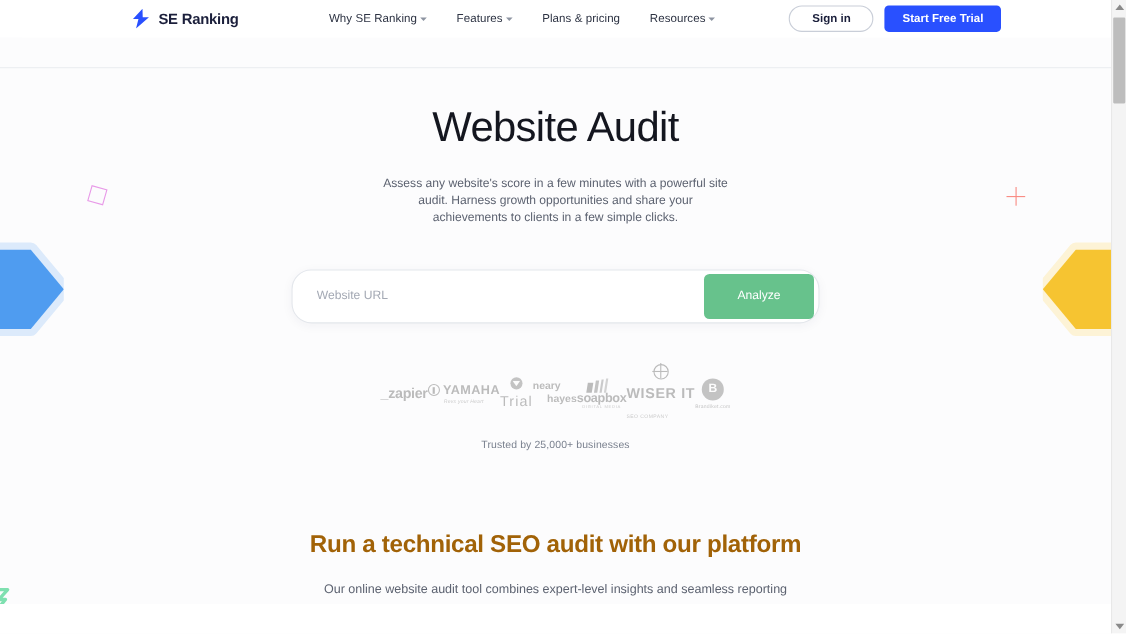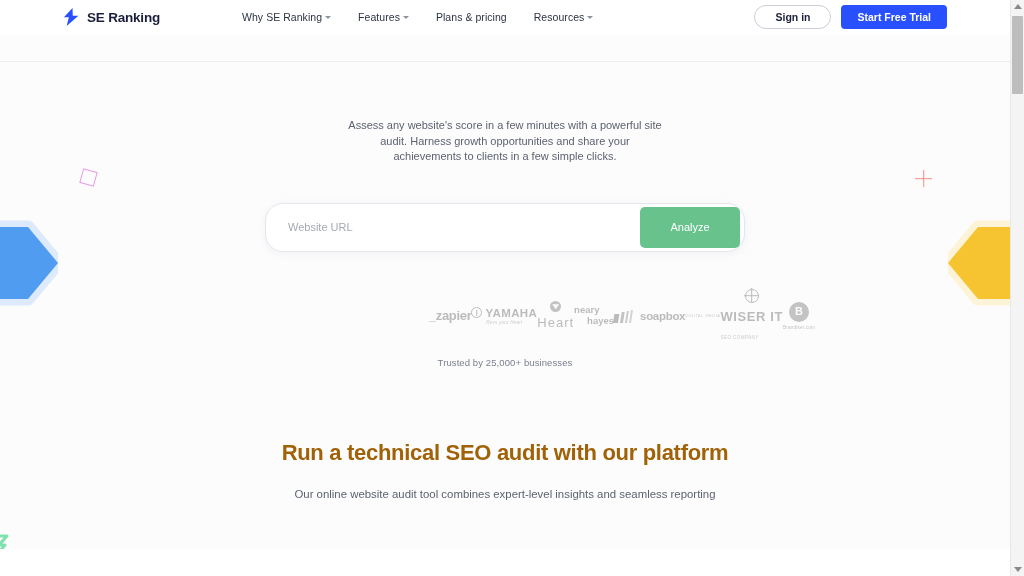--- a/index.html
+++ b/index.html
@@ -61,22 +61,22 @@
   }
   .lang-text { font-size:9.5px; color:#6b7280; }
   .caret {
     display:inline-block; width:0; height:0; margin-left:3px;
     border-left:3px solid transparent; border-right:3px solid transparent;
     border-top:3.4px solid #8d94a1; vertical-align:middle;
   }
 
   
   .header {
-    position:relative; height:34px; padding:0 63px;
-    display:flex; align-items:center; background:#fff; z-index:5;
+    position:relative; height:34px; padding:0 100px;
+    display:flex; align-items:center; background:#fff; z-index:5;margin-left:20px;
   }
   .brand { display:flex; align-items:center; gap:7px; }
   .bolt { width:17px; height:18px; flex:none; }
   .brand-name {
     font-size:13.5px; font-weight:700; color:#1b1f3b; letter-spacing:-.2px;
   }
   .nav { display:flex; align-items:center; gap:27px; margin-left:82px; }
   .nav-item {
     font-size:10.5px; color:#2d3343; letter-spacing:.05px; white-space:nowrap;
     display:flex; align-items:center; cursor:pointer;
@@ -145,21 +145,21 @@
   .search-input::placeholder { color:#a4a9b4; }
   .btn-analyze {
     width:100px; height:41px; border:none; border-radius:5px;
     background:#67c28c; color:#fff; font-size:11px; font-weight:400;
     cursor:pointer; font-family:"Liberation Sans", sans-serif;
   }
 
   
   .logos {
     margin:44px auto 0; width:620px; height:40px;
-    display:flex; align-items:center; justify-content:flex-end;
+    display:flex; align-items:center; justify-content:center;
     opacity:.62; filter:grayscale(1);
   }
   .logo-cell {
     display:flex; flex-direction:column; align-items:center; justify-content:center;
     color:#9097a6; flex:none;
   }
   .lg-zapier { font-size:13px; font-weight:700; letter-spacing:-.3px; color:#8d94a3; }
   .lg-yamaha-top { display:flex; align-items:center; gap:3px; }
   .lg-yamaha-mark {
     width:11px; height:11px; border-radius:50%;
@@ -175,21 +175,21 @@
   .lg-kaida-mark {
     width:11px; height:11px; border-radius:50%; background:#9aa1af; position:relative;
   }
   .lg-kaida-mark:after {
     content:""; position:absolute; left:2px; top:3px; width:7px; height:5px;
     background:#fcfcfd; clip-path:polygon(0 0,100% 0,50% 100%);
   }
   .lg-kaida-name { font-size:13px; letter-spacing:1px; color:#8d94a3; }
   .lg-neary { font-size:9.5px; font-weight:700; color:#8d94a3; line-height:1.1; text-align:left; }
   .lg-neary .r2 { padding-left:13px; }
-  .lg-soapbox { display:flex; flex-direction:row; align-items:center; }
+  .lg-soapbox { display:flex; flex-direction:column; align-items:center; }
   .lg-soap-fan {
     width:26px; height:13px; margin-bottom:-1px;
     background:
       linear-gradient(#8d94a3,#8d94a3) 0 100%/5px 9px no-repeat,
       linear-gradient(#9aa1af,#9aa1af) 7px 100%/3px 11px no-repeat,
       linear-gradient(#a7adba,#a7adba) 12px 100%/2px 12px no-repeat,
       linear-gradient(#b4bac5,#b4bac5) 16px 100%/2px 13px no-repeat;
     transform:skewX(-9deg);
   }
   .lg-soap-name { font-size:11.5px; font-weight:700; letter-spacing:-.3px; color:#8d94a3; }
@@ -278,20 +278,21 @@
         <path d="M36 2h40l30 36-30 36H36L6 38z" transform="translate(-6,34)" fill="none" stroke="#fdf3d6" stroke-width="13" stroke-linejoin="round"></path>
         <path d="M36 2h40l30 36-30 36H36L6 38z" transform="translate(-6,34)" fill="#f6c431"></path>
       </svg>
       <div class="deco deco-square"></div>
       <div class="deco deco-plus"></div>
       <svg class="deco deco-swoosh" viewBox="0 0 22 24">
         <path d="M1 2h12l-8 9h6L2 22" fill="none" stroke="#7fe0b0" stroke-width="3" stroke-linejoin="round"></path>
       </svg>
 
       <div class="hero-inner">
+        <h1 class="hero-title">Website Audit</h1>
         <p class="hero-sub">Assess any website's score in a few minutes with a powerful site audit. Harness growth opportunities and share your achievements to clients in a few simple clicks.</p>
 
         <form class="search-wrap">
           <input class="search-input" type="text" placeholder="Website URL" style="">
           <button class="btn-analyze">Analyze</button>
         </form>
 
         <div class="logos">
 
           <div class="logo-cell">
@@ -301,21 +302,21 @@
           <div class="logo-cell">
             <span class="lg-yamaha-top">
               <span class="lg-yamaha-mark"></span>
               <span class="lg-yamaha-name">YAMAHA</span>
             </span>
             <span class="lg-yamaha-sub">Revs your Heart</span>
           </div>
 
           <div class="logo-cell lg-kaida">
             <span class="lg-kaida-mark"></span>
-            <span class="lg-kaida-name">Heart</span>
+            <span class="lg-kaida-name">Trial</span>
           </div>
 
           <div class="logo-cell">
             <span class="lg-neary">
               <span class="r1">neary</span><br>
               <span class="r2">hayes</span>
             </span>
           </div>
 
           <div class="logo-cell lg-soapbox">

